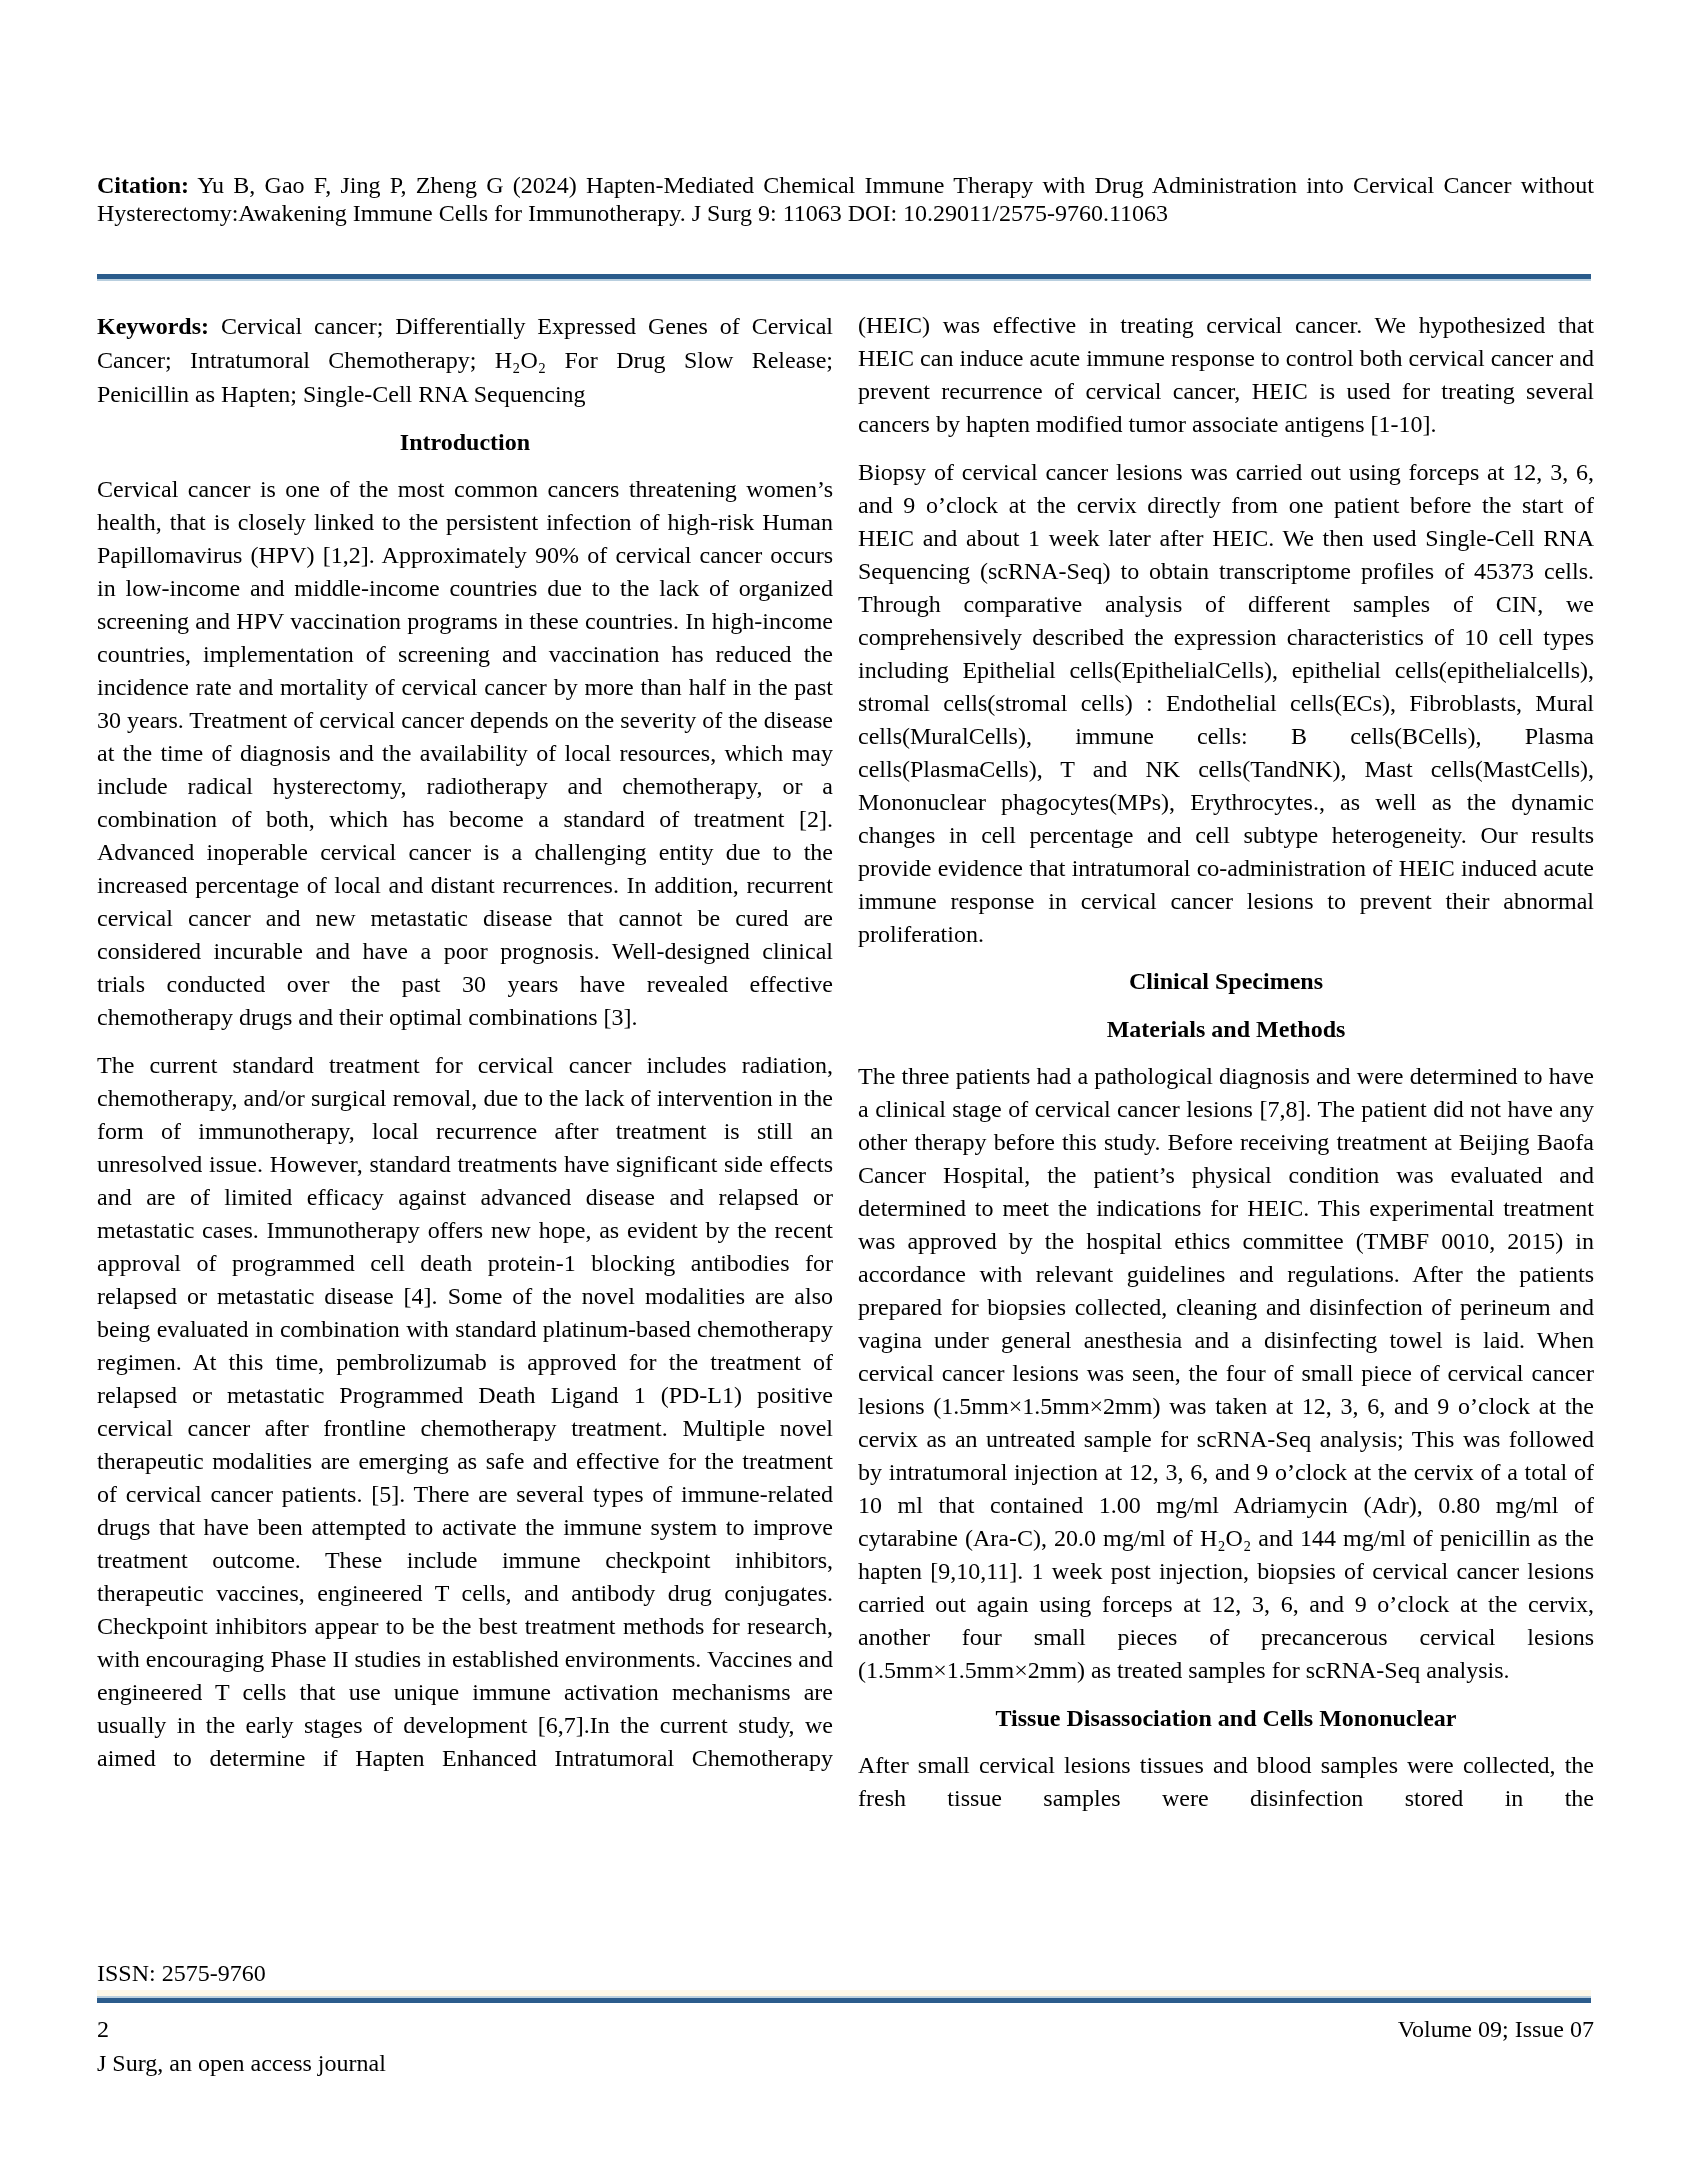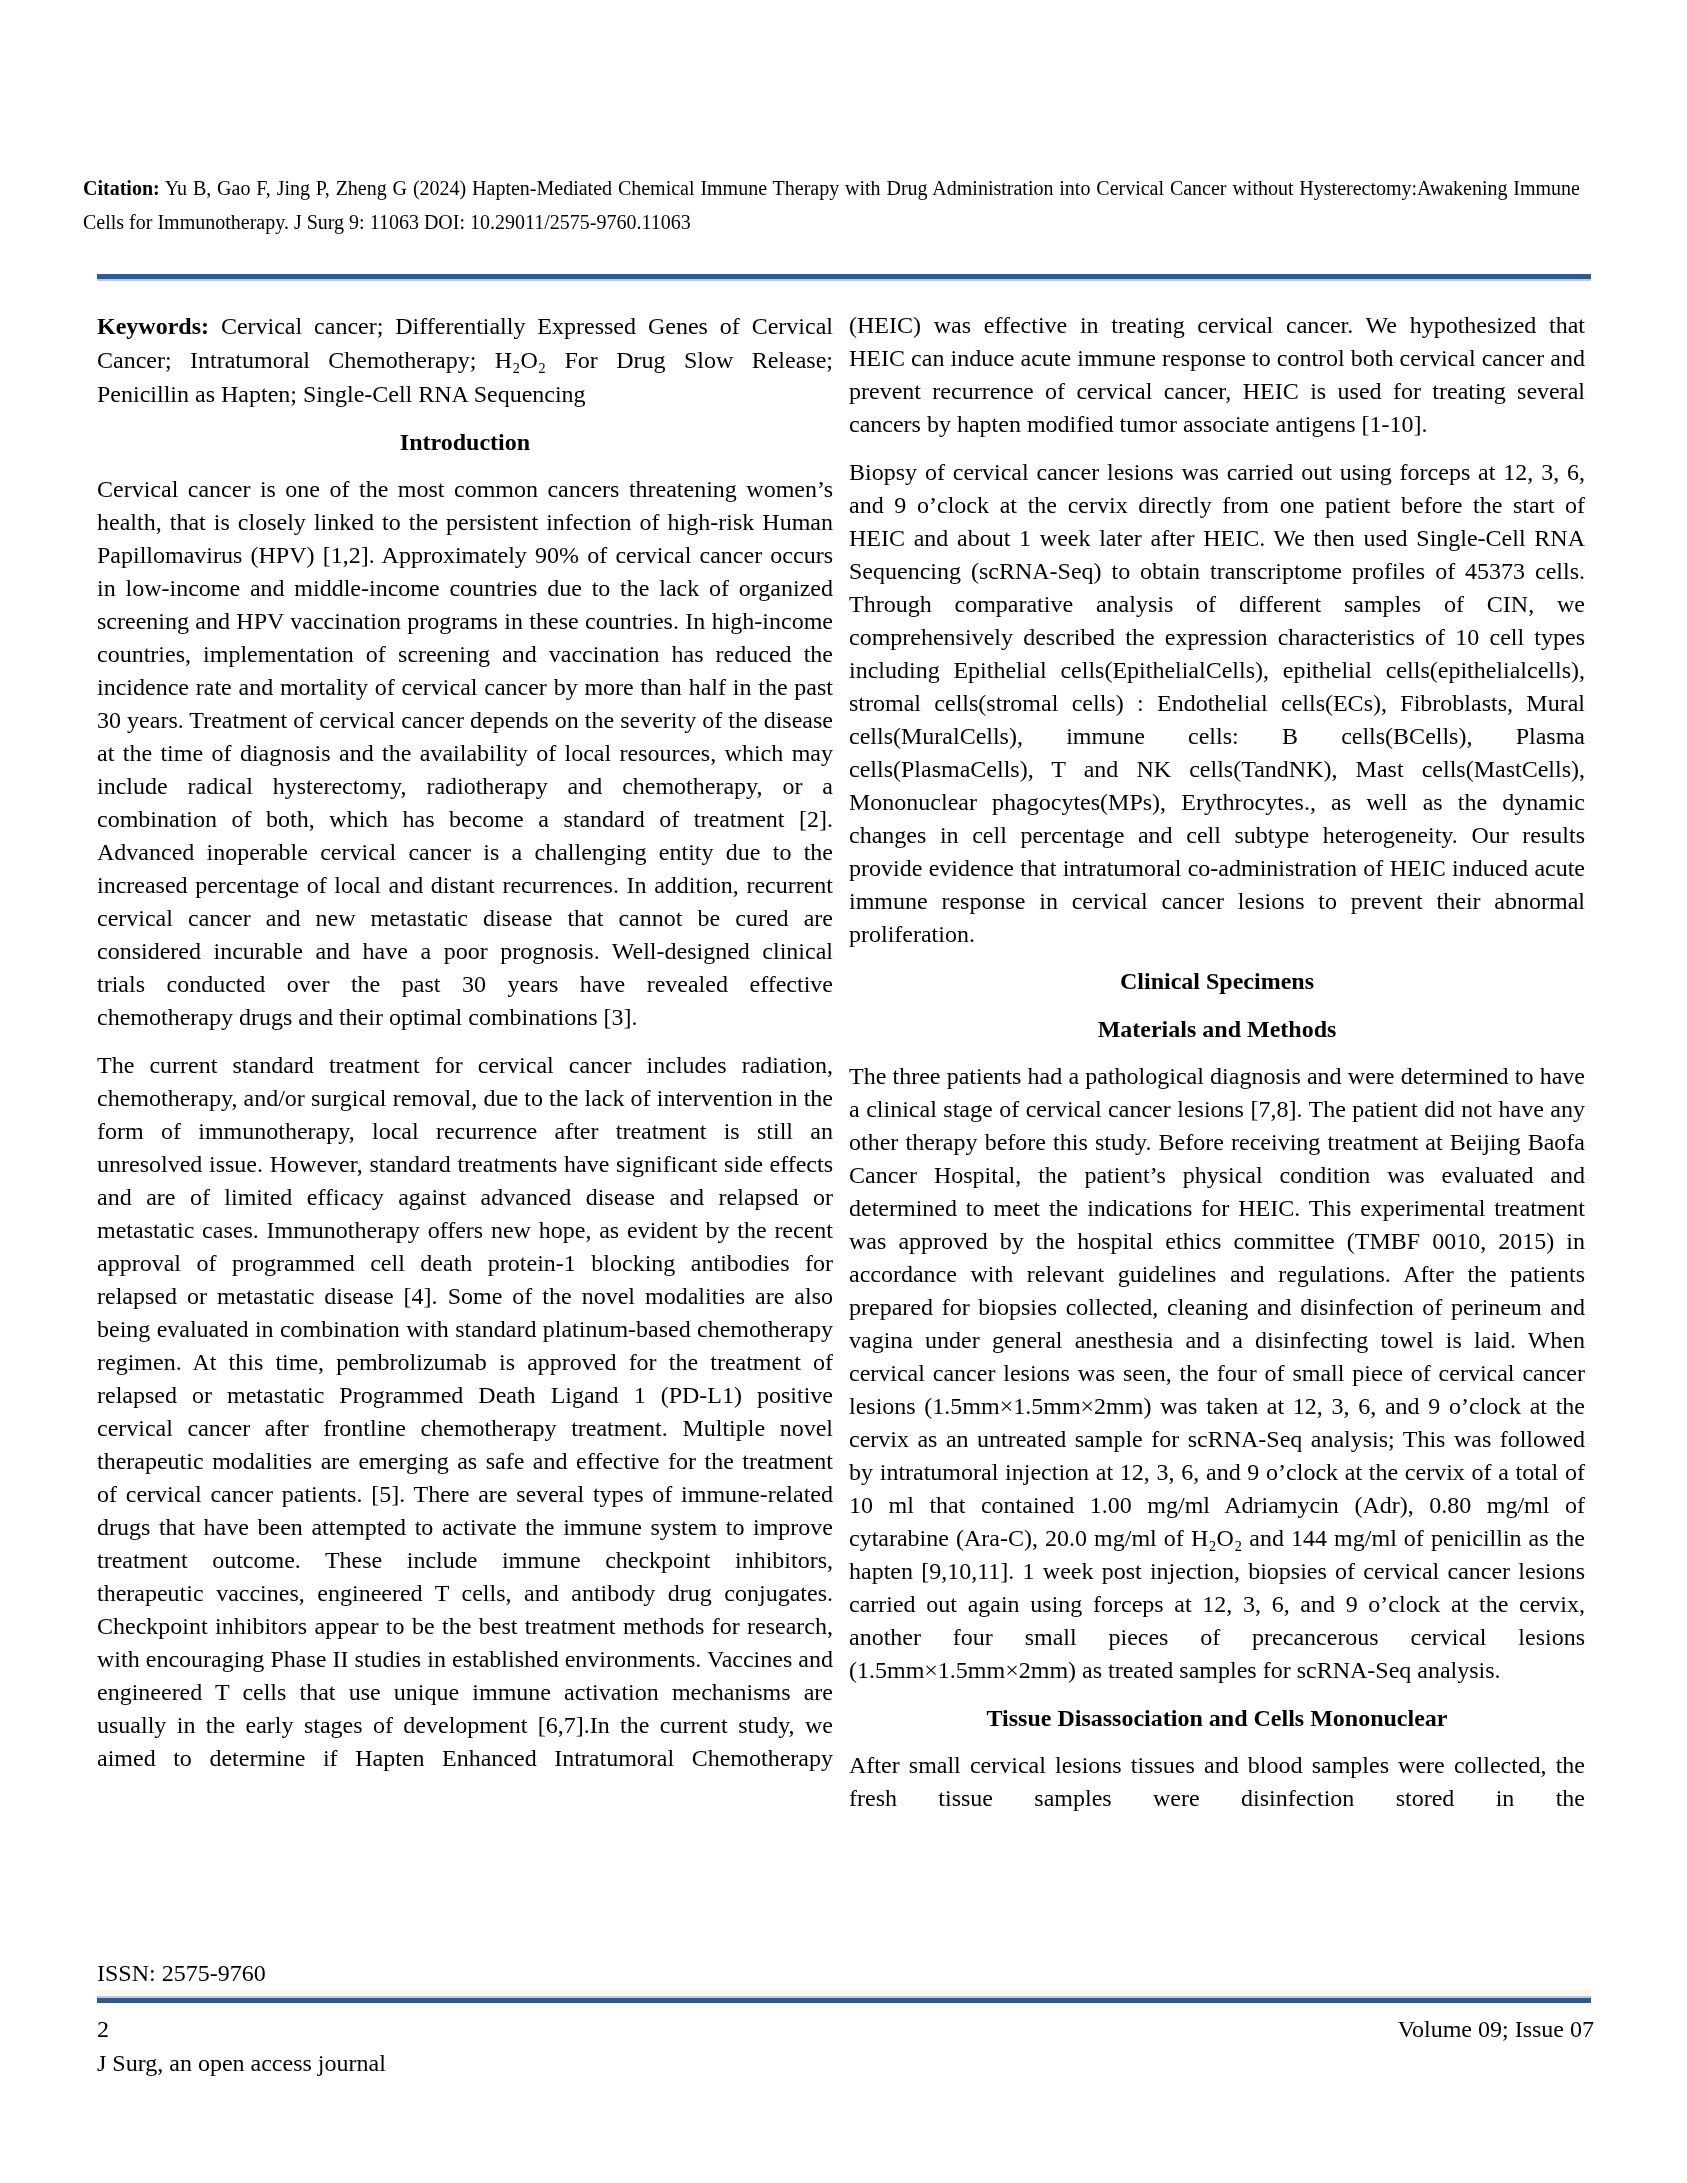--- a/index.html
+++ b/index.html
@@ -11,45 +11,45 @@
     position: relative;
     width: 1687px;
     height: 2183px;
     background: #ffffff;
     font-family: "Liberation Serif", "DejaVu Serif", serif;
     color: #000000;
     overflow: hidden;
   }
   .citation {
     position: absolute;
-    left: 83px;
+    left: 97px;
     top: 171px;
     width: 1497px;
-    font-size: 20px;
-    line-height: 34px;
+    font-size: 24px;
+    line-height: 28px;
     text-align: justify;
   }
   .bold { font-weight: bold; }
   .header-rule {
     position: absolute;
     left: 97px;
     top: 274px;
     width: 1494px;
   }
   .header-rule .bar-dark { height: 5.2px; background: #2b5c8c; }
   .header-rule .bar-light { height: 2.1px; background: #b9cfdf; }
   .columns {
     position: absolute;
     left: 97px;
     top: 309px;
     width: 1497px;
     height: 1680px;
     overflow: hidden;
     display: flex;
-    gap: 16px;
+    gap: 25px;
     font-size: 24px;
     line-height: 33px;
   }
   .col { width: 736px; text-align: justify; }
   .col p { margin: 0 0 14.5px 0; }
   .col h2 {
     margin: 0 0 14.5px 0;
     font-size: 24px;
     line-height: 33px;
     font-weight: bold;

